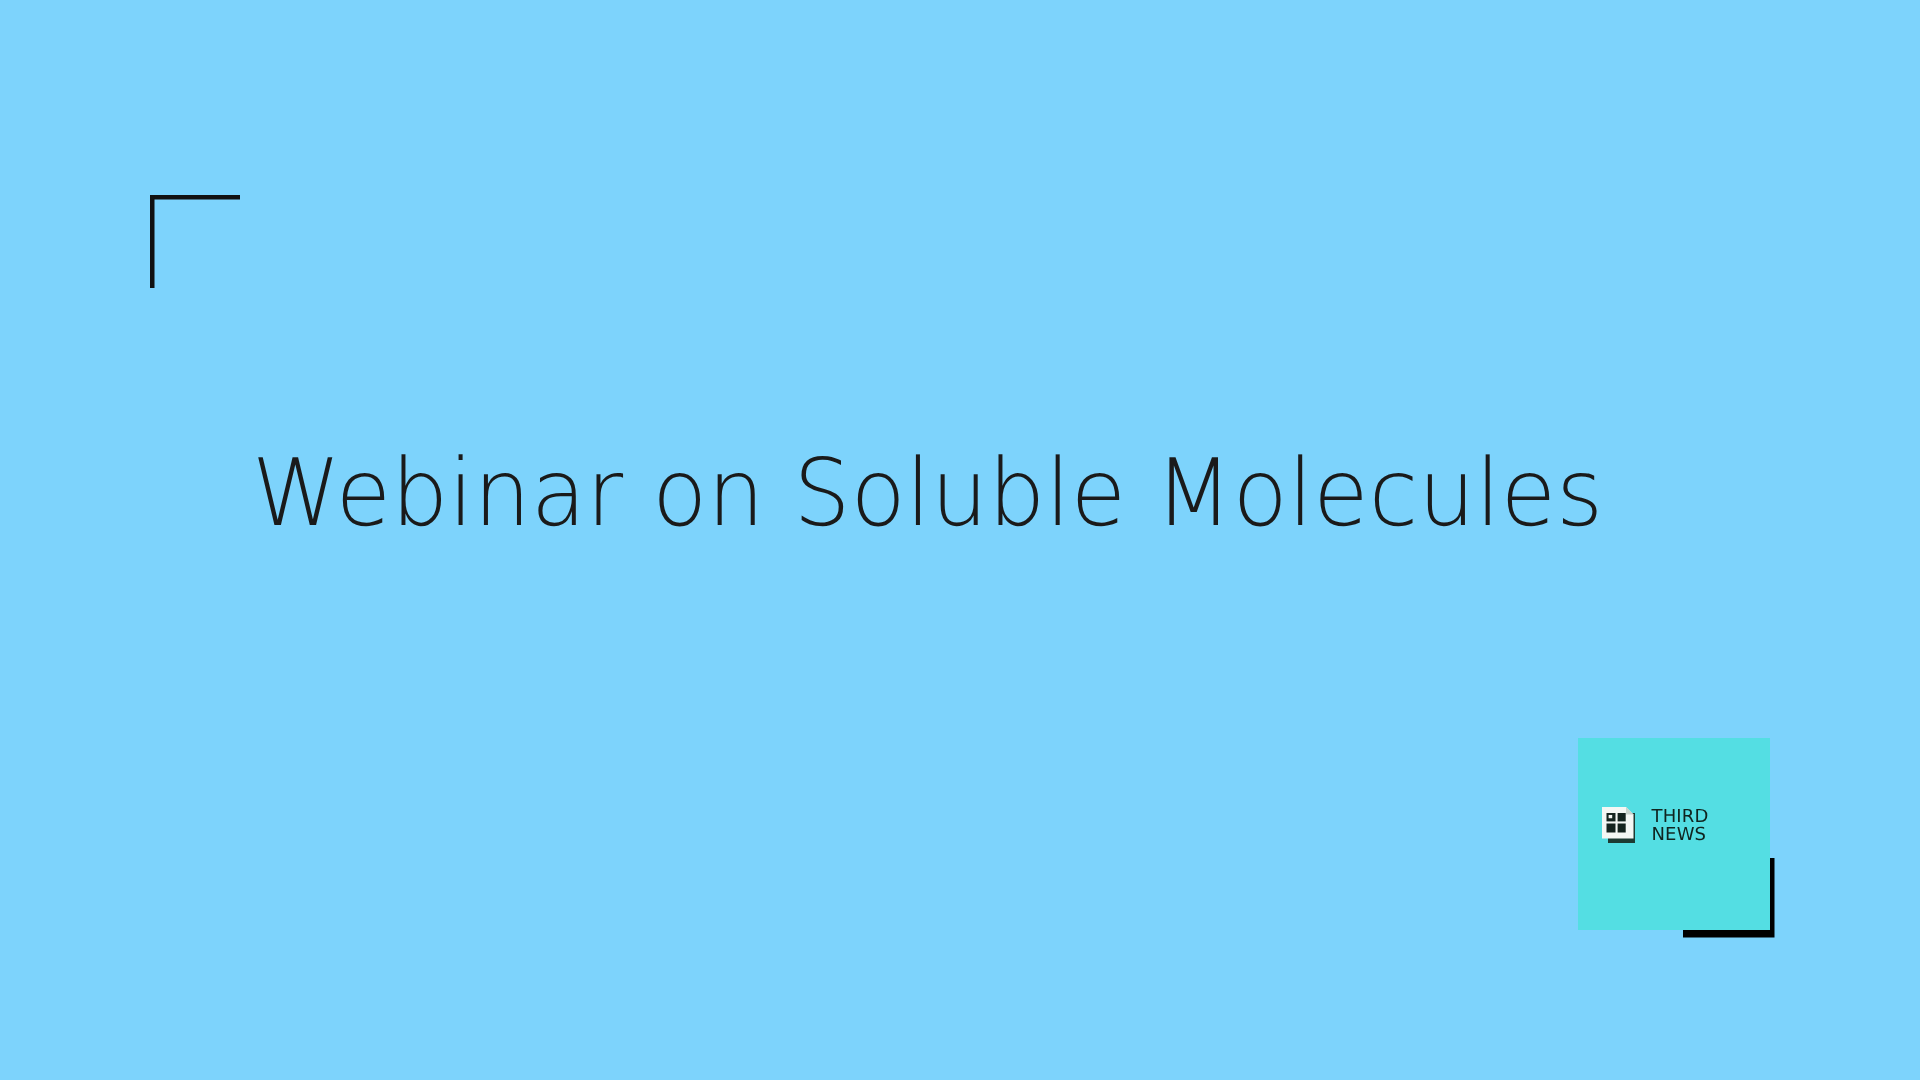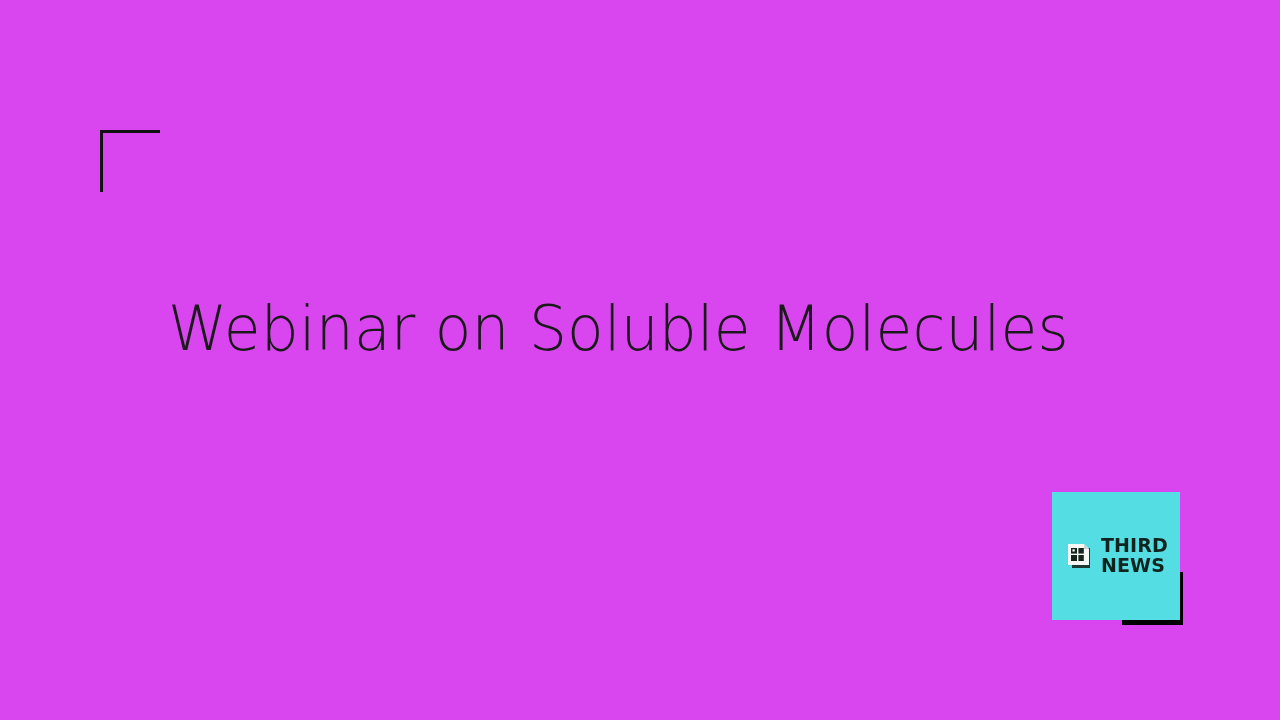--- a/index.html
+++ b/index.html
@@ -9,21 +9,21 @@
     background: #ffffff;
   }
   body {
     font-family: "Liberation Sans", sans-serif;
   }
 
   #slide {
     position: relative;
     width: 1280px;
     height: 720px;
-    background: #d946ef;
+    background: #7dd3fc;
     overflow: hidden;
   }
 
   
   #corner-bracket {
     position: absolute;
     left: 100px;
     top: 130px;
     width: 60px;
     height: 62px;
@@ -89,22 +89,22 @@
     z-index: 3;
   }
   #logo-mark {
     width: 28px;
     height: 28px;
     flex: 0 0 auto;
     display: block;
   }
   #logo-wordmark {
     font-family: "DejaVu Sans", "Liberation Sans", sans-serif;
-    font-weight: bold;
-    font-size: 19px;
+    font-weight: normal;
+    font-size: 12px;
     line-height: 1.03;
     letter-spacing: 0.1px;
     color: #10241f;
   }
   #logo-wordmark .wm-line {
     display: block;
     white-space: nowrap;
   }
 </style>
 </head>

